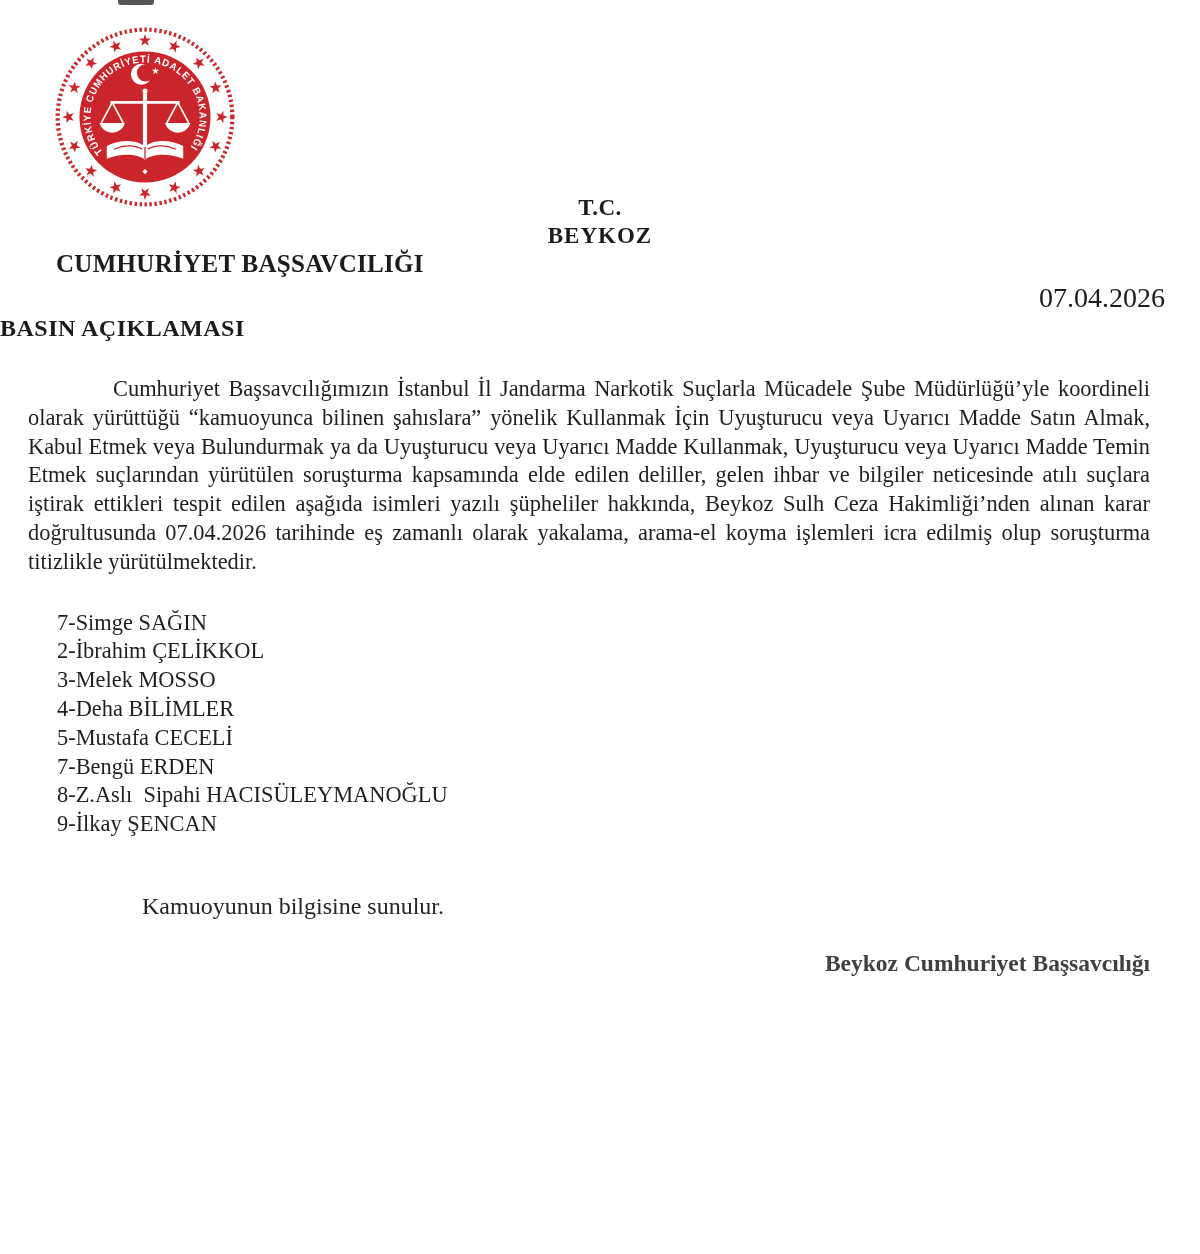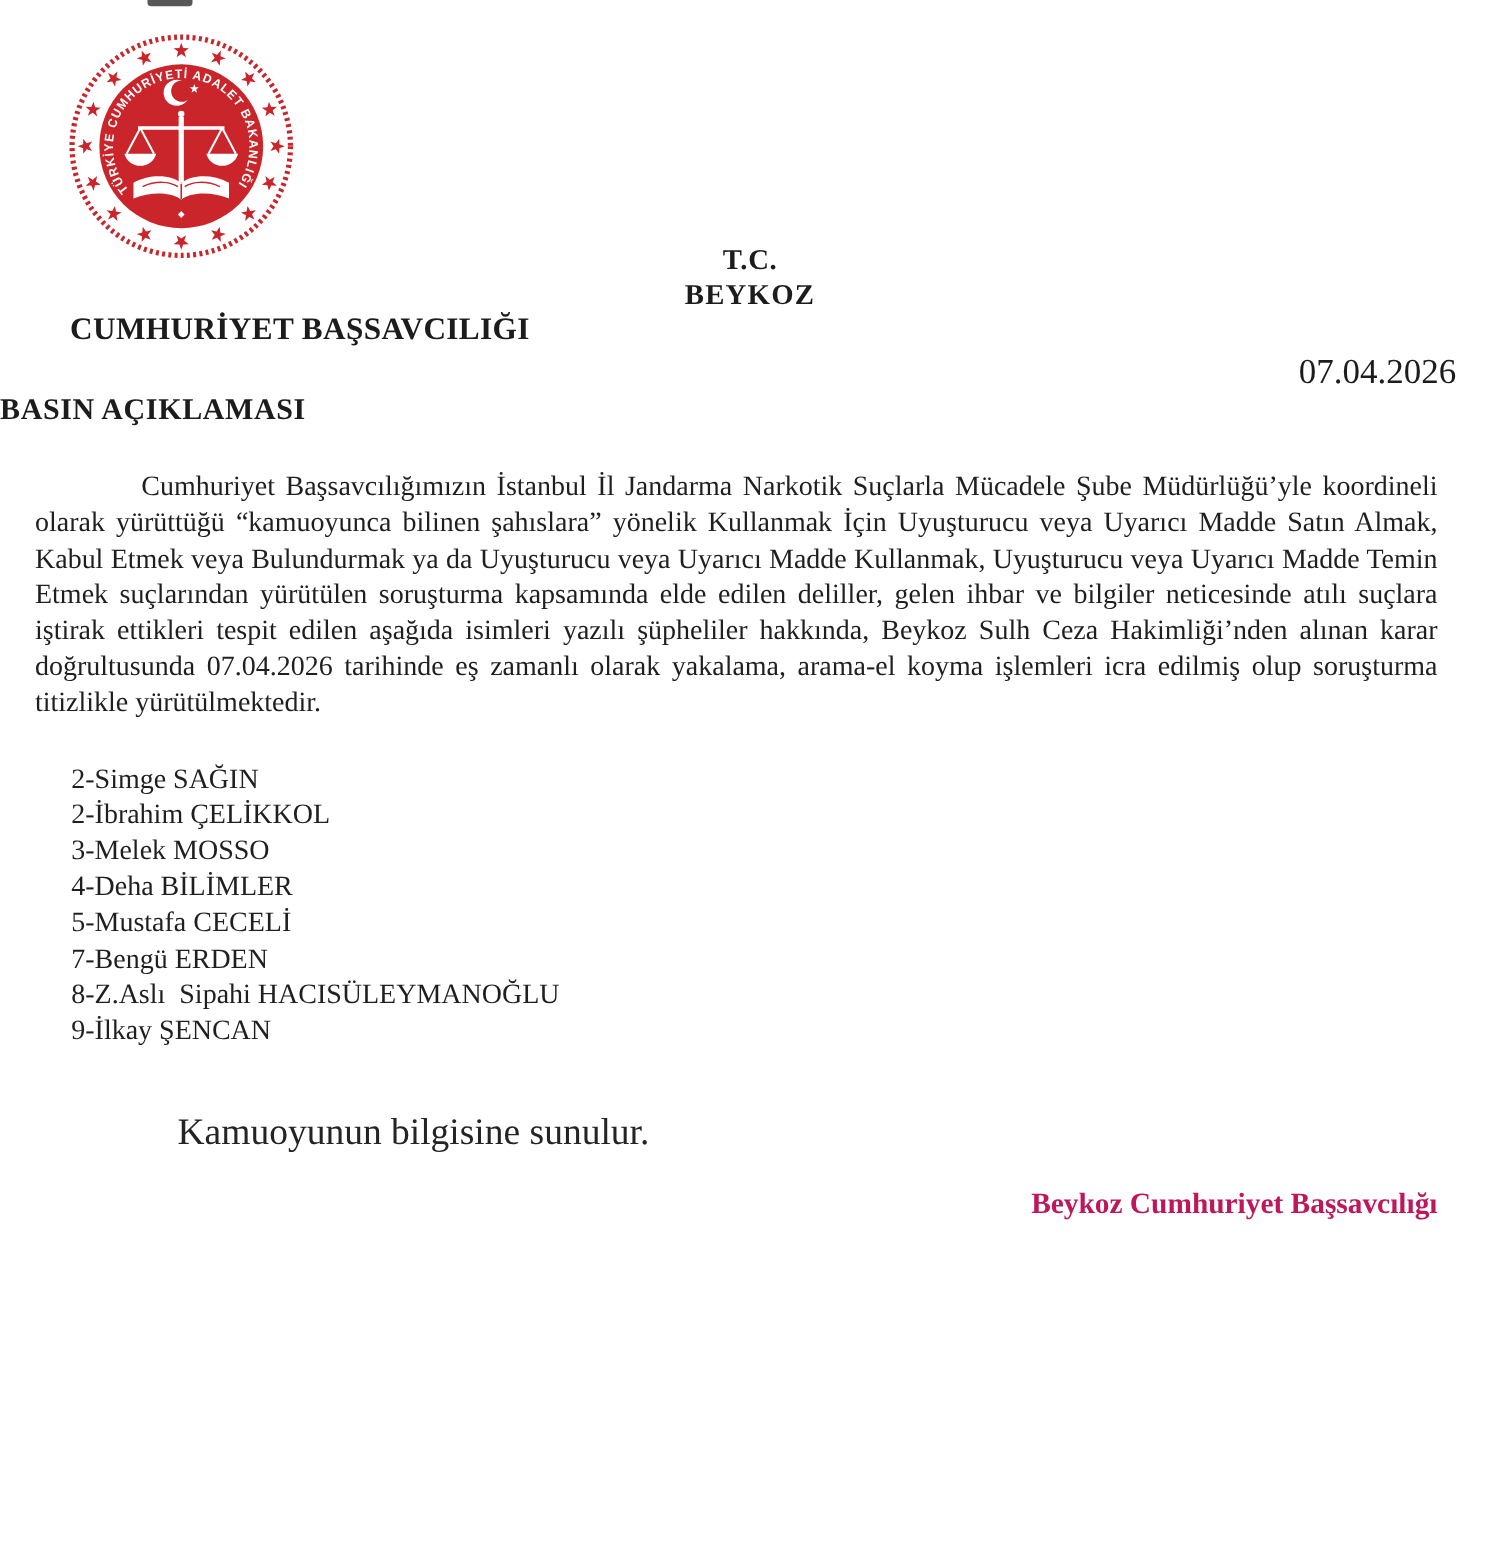--- a/index.html
+++ b/index.html
@@ -36,25 +36,25 @@
     font-size:22.4px;line-height:28.8px;
     text-align:justify;text-indent:85px;
     color:#1f1f1f;
   }
   .suspects{margin:32px 50px 0 57px;}
   .suspect{
     font-size:22.4px;line-height:28.8px;white-space:pre-wrap;color:#1f1f1f;
   }
   .closing{
     margin:53px 50px 0 142px;
-    font-size:30px;line-height:28.8px;color:#242424;
+    font-size:24px;line-height:28.8px;color:#242424;
   }
   .signature{
     margin:28px 50px 0 0;text-align:right;
-    font-weight:bold;font-size:23.5px;line-height:28.8px;color:#be185d;
+    font-weight:bold;font-size:23.5px;line-height:28.8px;color:#404040;
   }
 </style>
 </head>
 <body>
 
 <div class="page">
 
   <div class="scan-artifact"></div>
 
   <svg class="seal" viewBox="0 0 200 200" aria-hidden="true">
@@ -122,21 +122,21 @@
     <div class="tc">T.C.</div>
     <div class="city">BEYKOZ</div>
     <div class="office">CUMHURİYET BAŞSAVCILIĞI</div>
     <div class="date">07.04.2026</div>
     <div class="press-title">BASIN AÇIKLAMASI</div>
   </div>
 
   <p class="body-par">Cumhuriyet Başsavcılığımızın İstanbul İl Jandarma Narkotik Suçlarla Mücadele Şube Müdürlüğü’yle koordineli olarak yürüttüğü “kamuoyunca bilinen şahıslara” yönelik Kullanmak İçin Uyuşturucu veya Uyarıcı Madde Satın Almak, Kabul Etmek veya Bulundurmak ya da Uyuşturucu veya Uyarıcı Madde Kullanmak, Uyuşturucu veya Uyarıcı Madde Temin Etmek suçlarından yürütülen soruşturma kapsamında elde edilen deliller, gelen ihbar ve bilgiler neticesinde atılı suçlara iştirak ettikleri tespit edilen aşağıda isimleri yazılı şüpheliler hakkında, Beykoz Sulh Ceza Hakimliği’nden alınan karar doğrultusunda 07.04.2026 tarihinde eş zamanlı olarak yakalama, arama-el koyma işlemleri icra edilmiş olup soruşturma titizlikle yürütülmektedir.</p>
 
   <div class="suspects">
-    <div class="suspect">2-Simge SAĞIN</div>
+    <div class="suspect">7-Simge SAĞIN</div>
     <div class="suspect">2-İbrahim ÇELİKKOL</div>
     <div class="suspect">3-Melek MOSSO</div>
     <div class="suspect">4-Deha BİLİMLER</div>
     <div class="suspect">5-Mustafa CECELİ</div>
     <div class="suspect">7-Bengü ERDEN</div>
     <div class="suspect">8-Z.Aslı  Sipahi HACISÜLEYMANOĞLU</div>
     <div class="suspect">9-İlkay ŞENCAN</div>
   </div>
 
   <div class="closing">Kamuoyunun bilgisine sunulur.</div>

